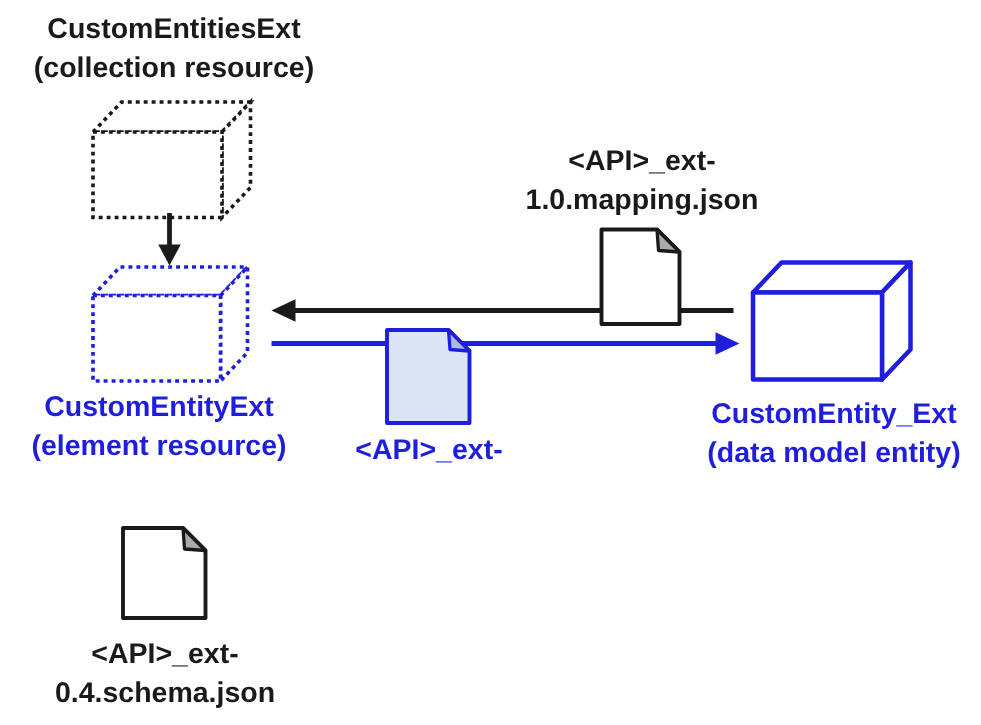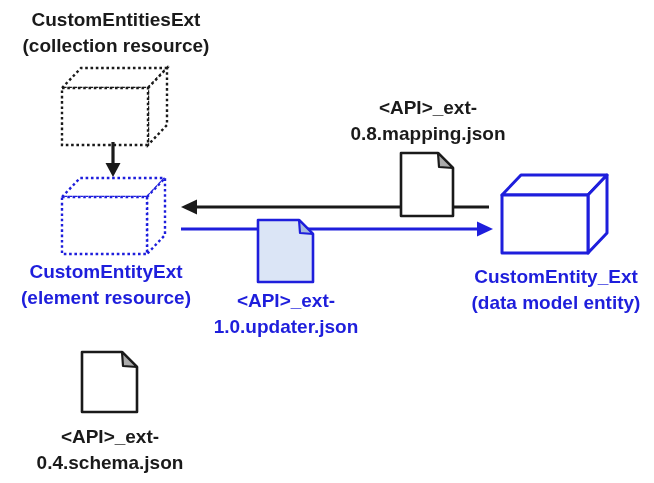--- a/index.html
+++ b/index.html
@@ -80,31 +80,30 @@
     </g>
   </svg>
 
   <div class="lbl lbl-black" style="left:-4px; top:7px; width:240px;">
     <span>CustomEntitiesExt</span>
     <span>(collection resource)</span>
   </div>
 
   <div class="lbl lbl-black" style="left:318px; top:95px; width:220px;">
     <span>&lt;API&gt;_ext-</span>
-    <span>0.8.mapping.json</span>
+    <span>1.0.mapping.json</span>
   </div>
 
   <div class="lbl lbl-blue" style="left:-4px; top:259px; width:220px;">
     <span>CustomEntityExt</span>
     <span>(element resource)</span>
   </div>
 
   <div class="lbl lbl-blue" style="left:176px; top:288px; width:220px;">
     <span>&lt;API&gt;_ext-</span>
-    <span>1.0.updater.json</span>
   </div>
 
   <div class="lbl lbl-blue" style="left:446px; top:264px; width:220px;">
     <span>CustomEntity_Ext</span>
     <span>(data model entity)</span>
   </div>
 
   <div class="lbl lbl-black" style="left:0px; top:424px; width:220px;">
     <span>&lt;API&gt;_ext-</span>
     <span>0.4.schema.json</span>

